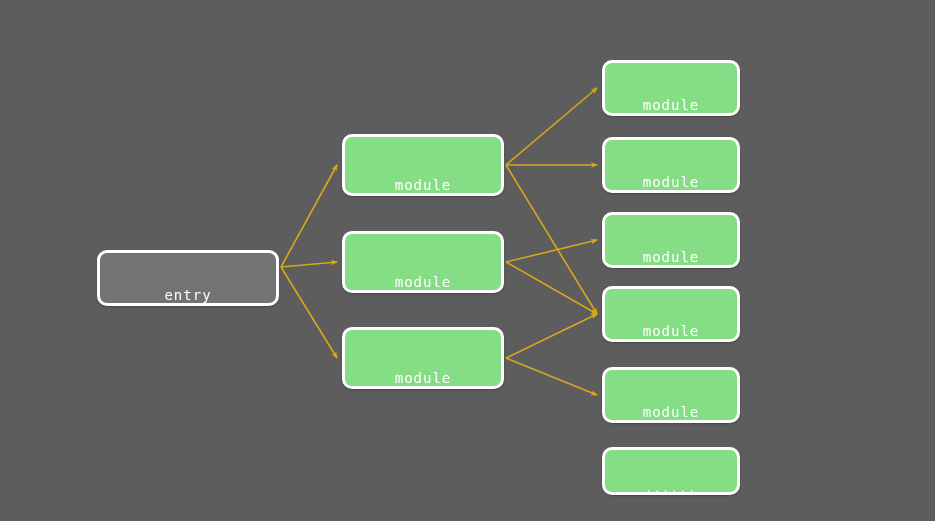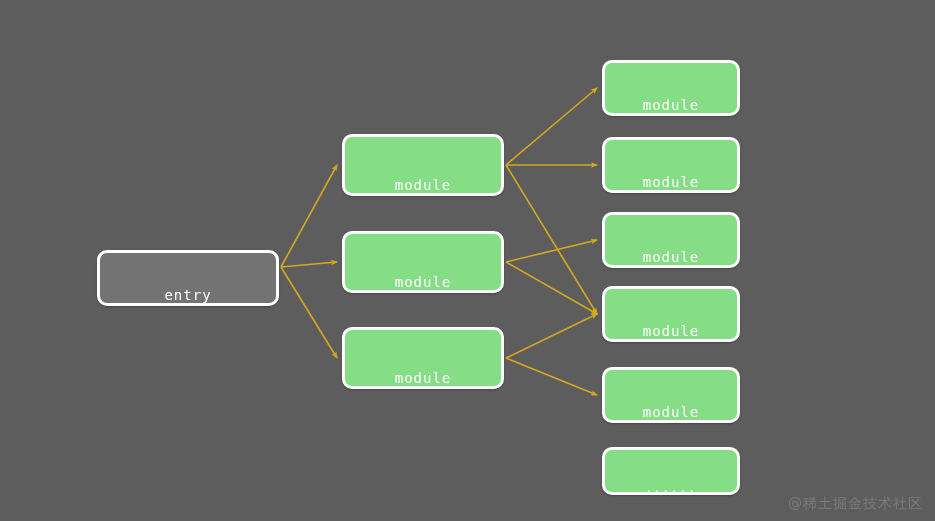--- a/index.html
+++ b/index.html
@@ -110,14 +110,13 @@
         <span class="node-label" style="color: rgb(255, 255, 255);">module</span>
       </div>
       <div class="node" style="left: 602px; top: 367px; width: 138px; height: 56px; background: rgb(133, 221, 133); border-color: rgb(255, 255, 255);">
         <span class="node-label" style="color: rgb(255, 255, 255);">module</span>
       </div>
       <div class="node ellipsis" style="left: 602px; top: 447px; width: 138px; height: 48px; background: rgb(133, 221, 133); border-color: rgb(255, 255, 255);">
         <span class="node-label" style="color: rgb(255, 255, 255);">......</span>
       </div>
     </div>
 
-  <div id="watermark">@稀土掘金技术社区</div>
 </div>
 
 </body></html>

